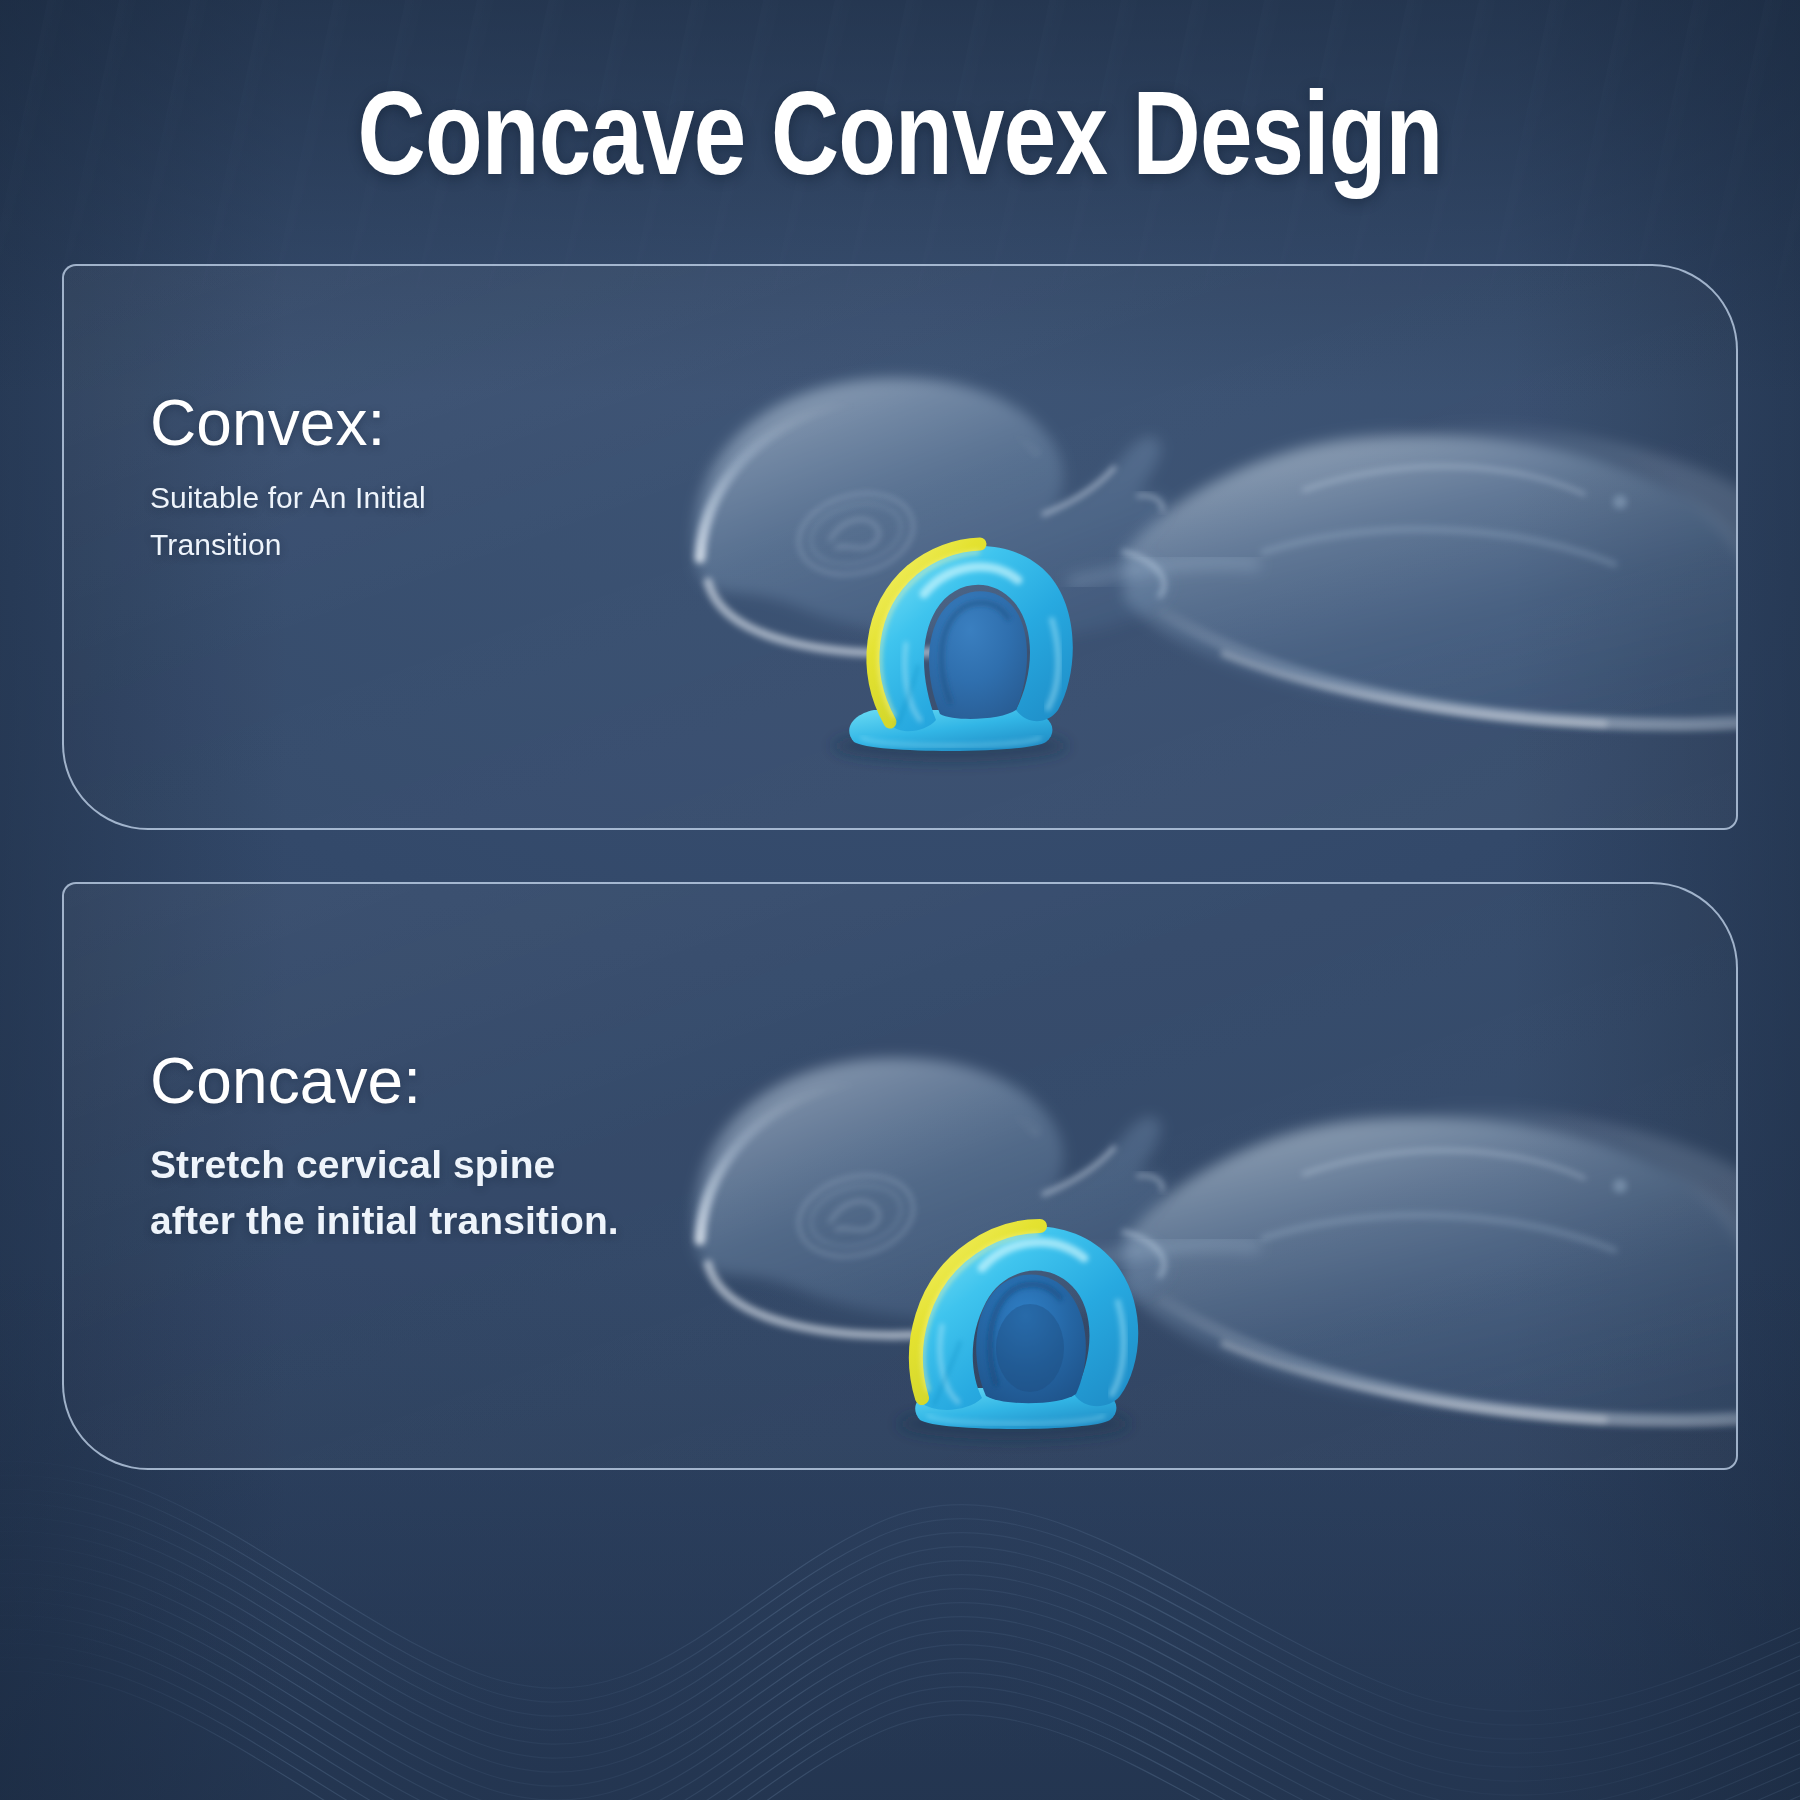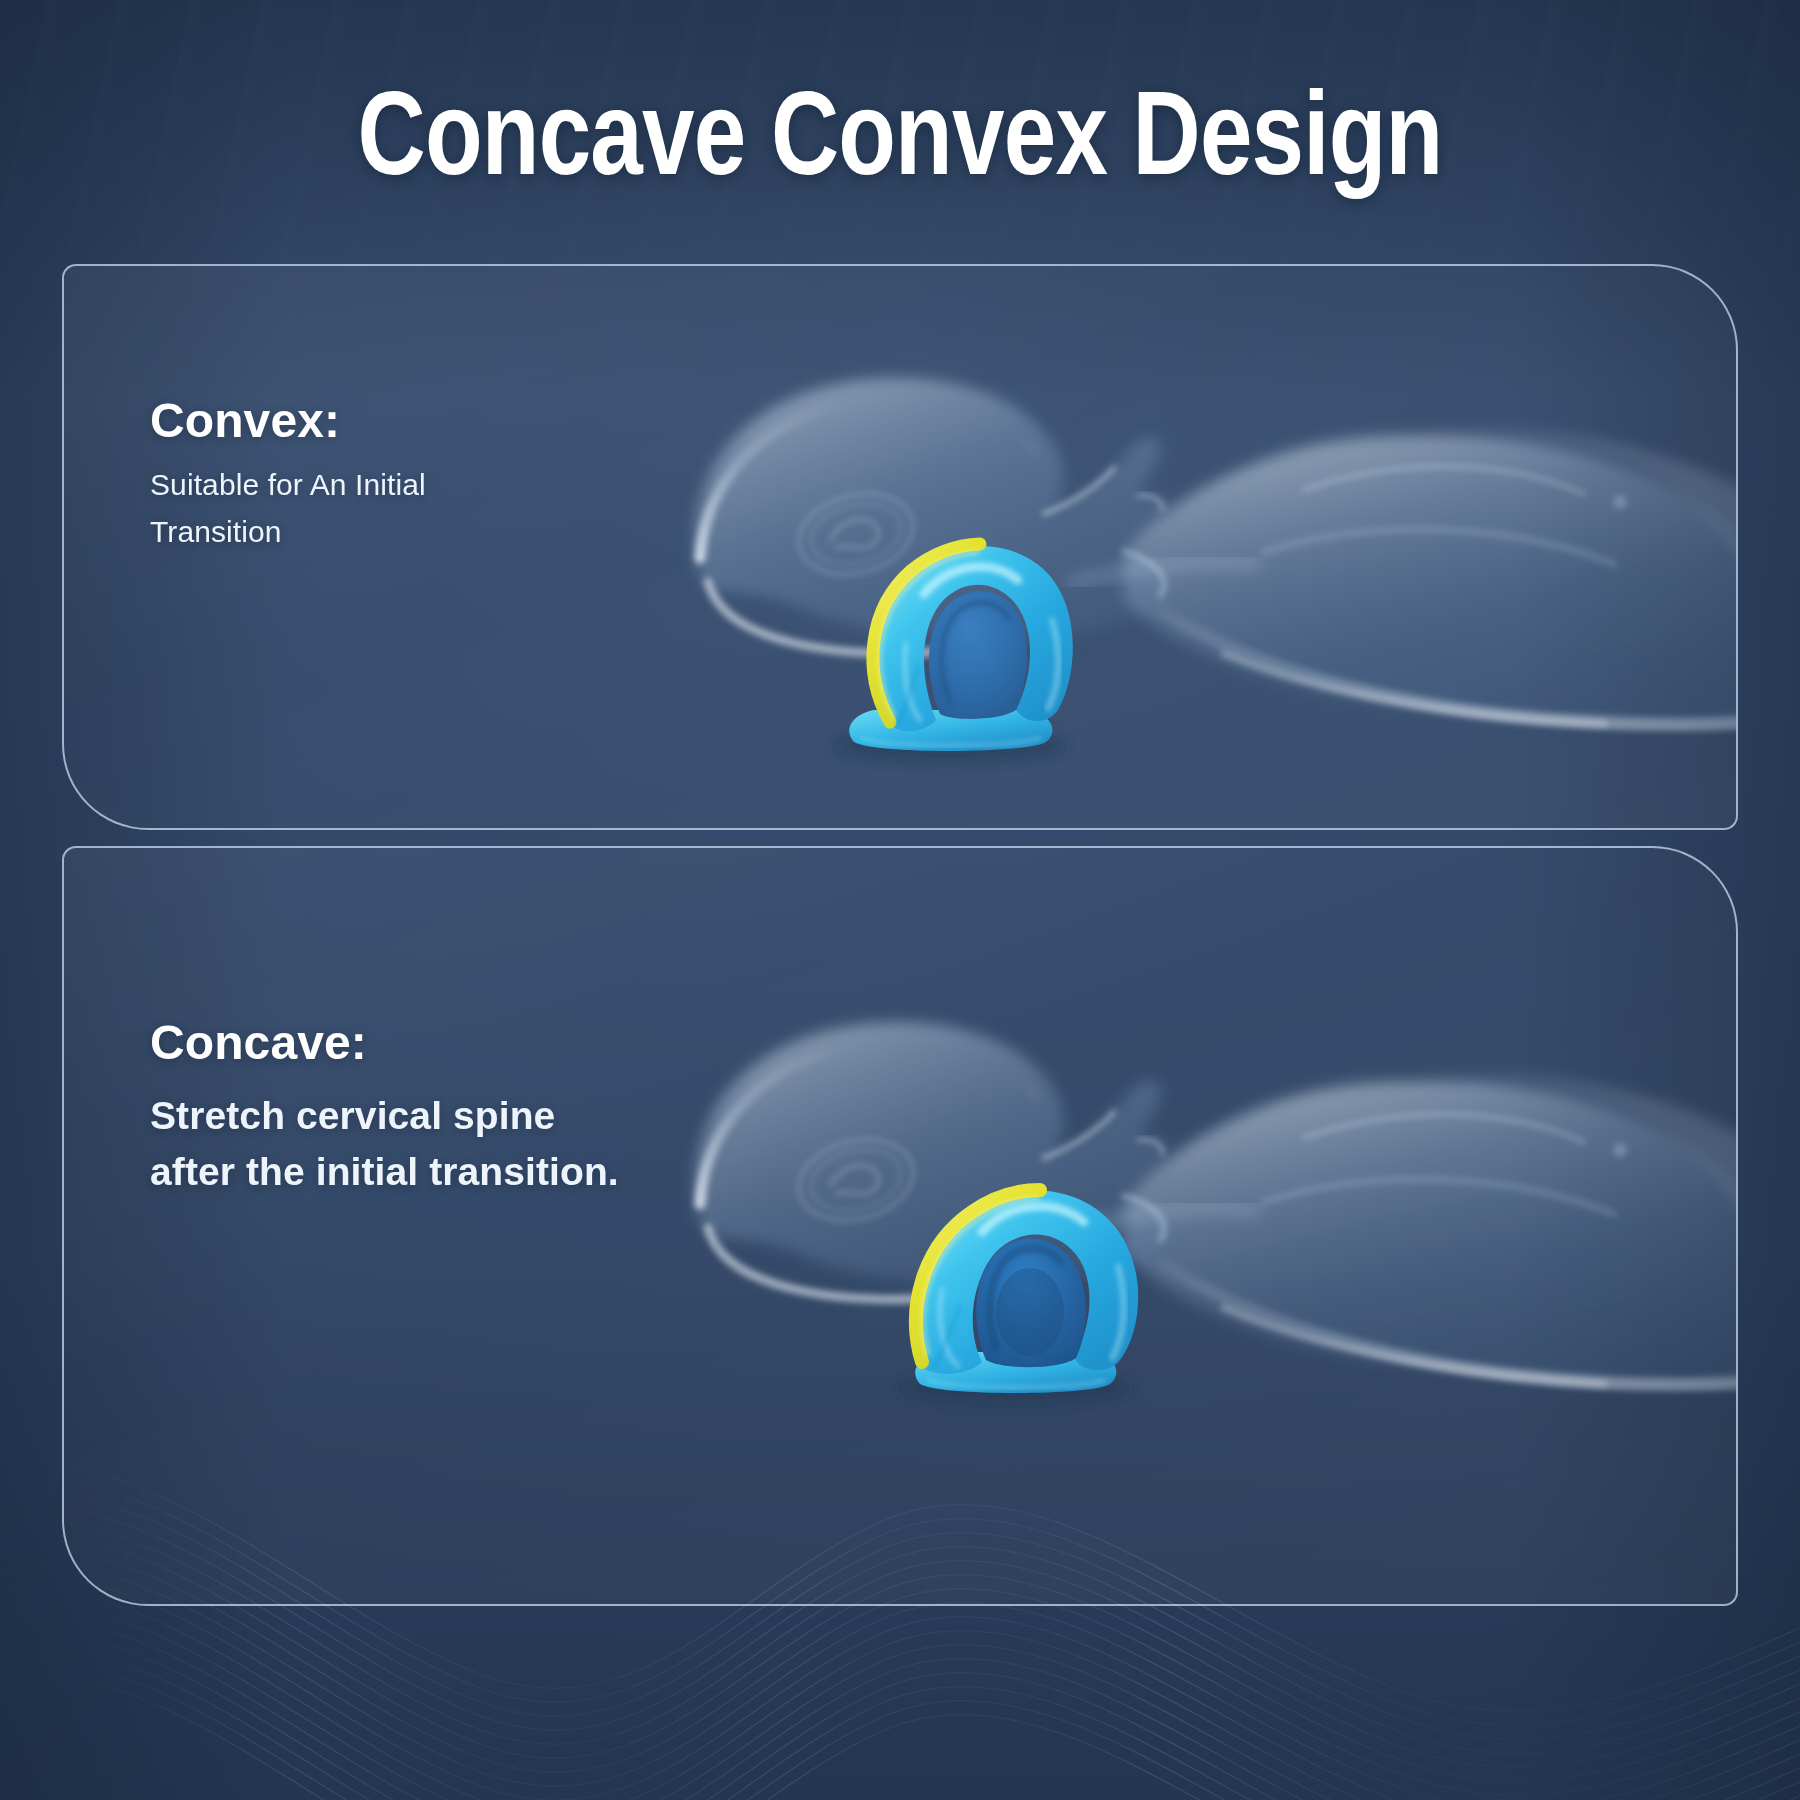--- a/index.html
+++ b/index.html
@@ -58,38 +58,37 @@
     position:absolute;
     left:62px; width:1676px;
     border:2px solid rgba(206,224,246,.72);
     background:
       linear-gradient(160deg, rgba(255,255,255,.055) 0%, rgba(255,255,255,.018) 40%,
                       rgba(255,255,255,.042) 100%);
     border-radius:14px 86px 14px 86px;
     overflow:hidden;
   }
   #panel-convex { top:264px; height:566px; }
-  #panel-concave { top:846px; height:760px; }
+  #panel-concave { top:882px; height:588px; }
 
   .panel-inner { position:absolute; inset:0; }
 
   
   .textblock { position:absolute; z-index:6; }
   #text-convex  { left:86px; top:116px; }
   #text-concave { left:86px; top:156px; }
 
   .head {
     color:#ffffff;
-    font-weight:700;
-    font-size:48px;
+    font-weight:400;
+    font-size:64px;
     line-height:1.30;
     letter-spacing:.1px;
     text-shadow:0 2px 9px rgba(12,24,42,.35);
     white-space:nowrap;
-    margin-top:8px;
   }
   .sub {
     margin-top:12px;
     color:#eef4fb;
     font-weight:400;
     font-size:30px;
     line-height:1.42;
     letter-spacing:.1px;
     text-shadow:0 2px 8px rgba(12,24,42,.32);
     white-space:nowrap;

